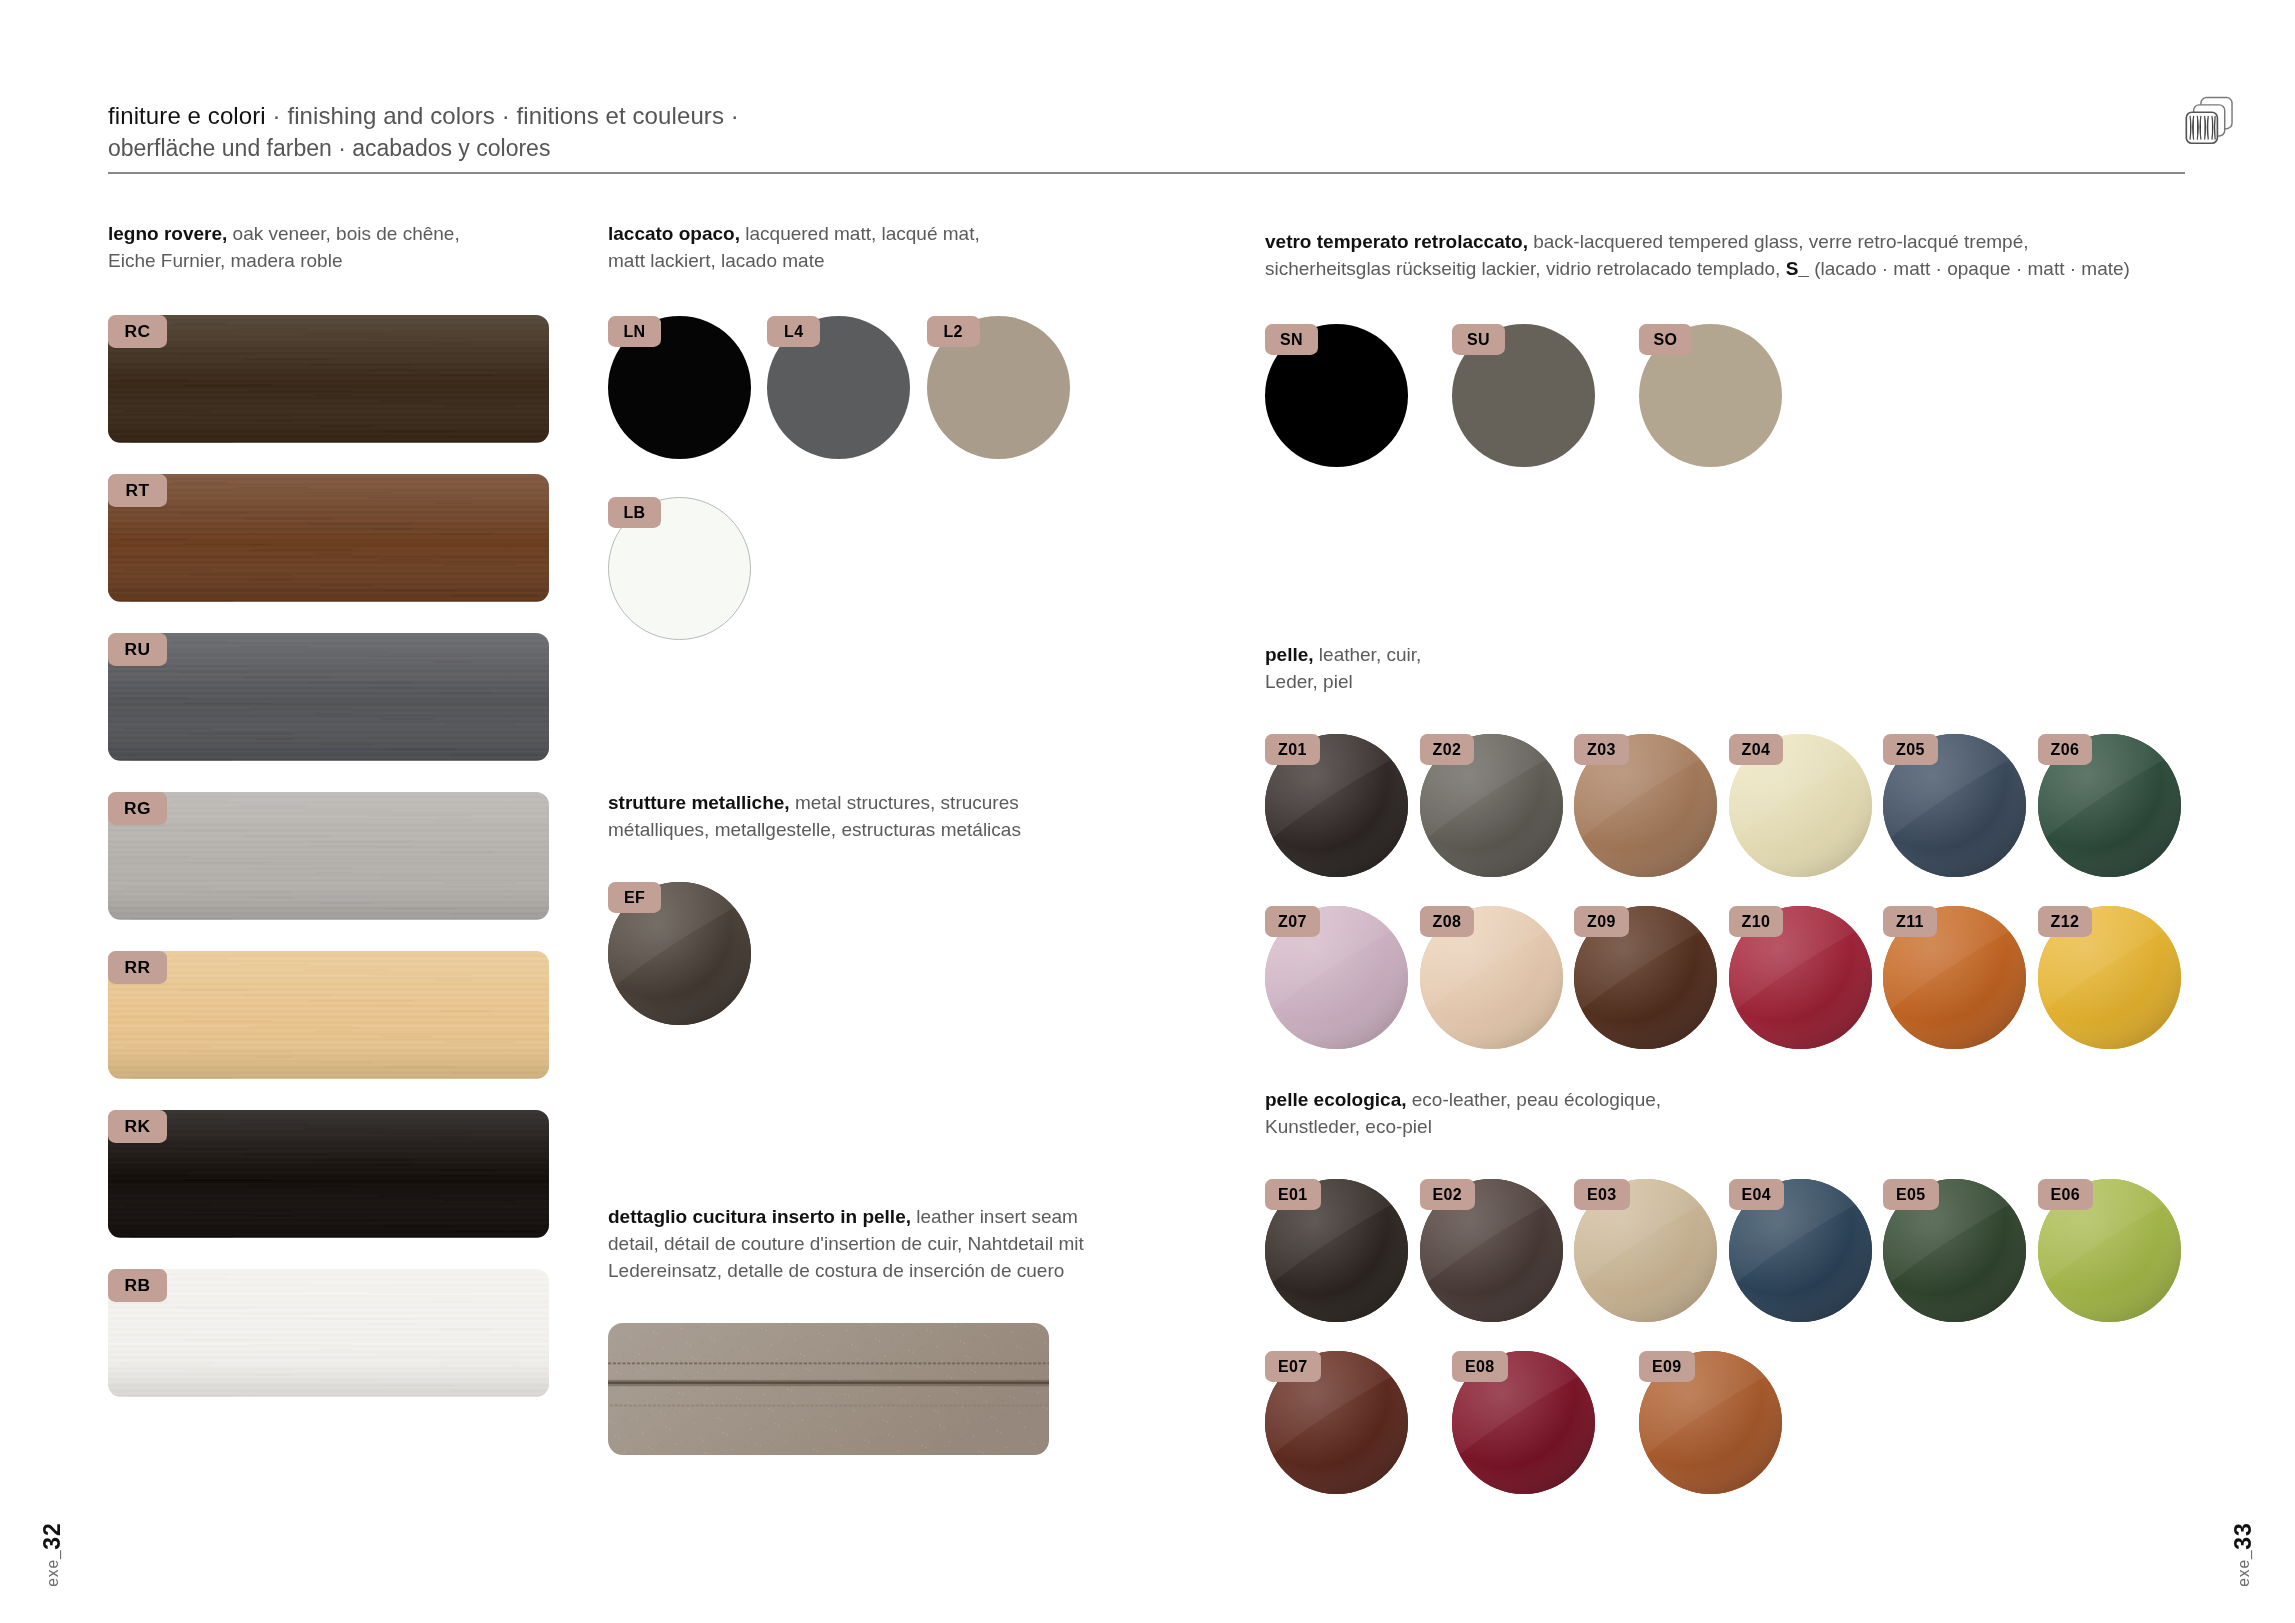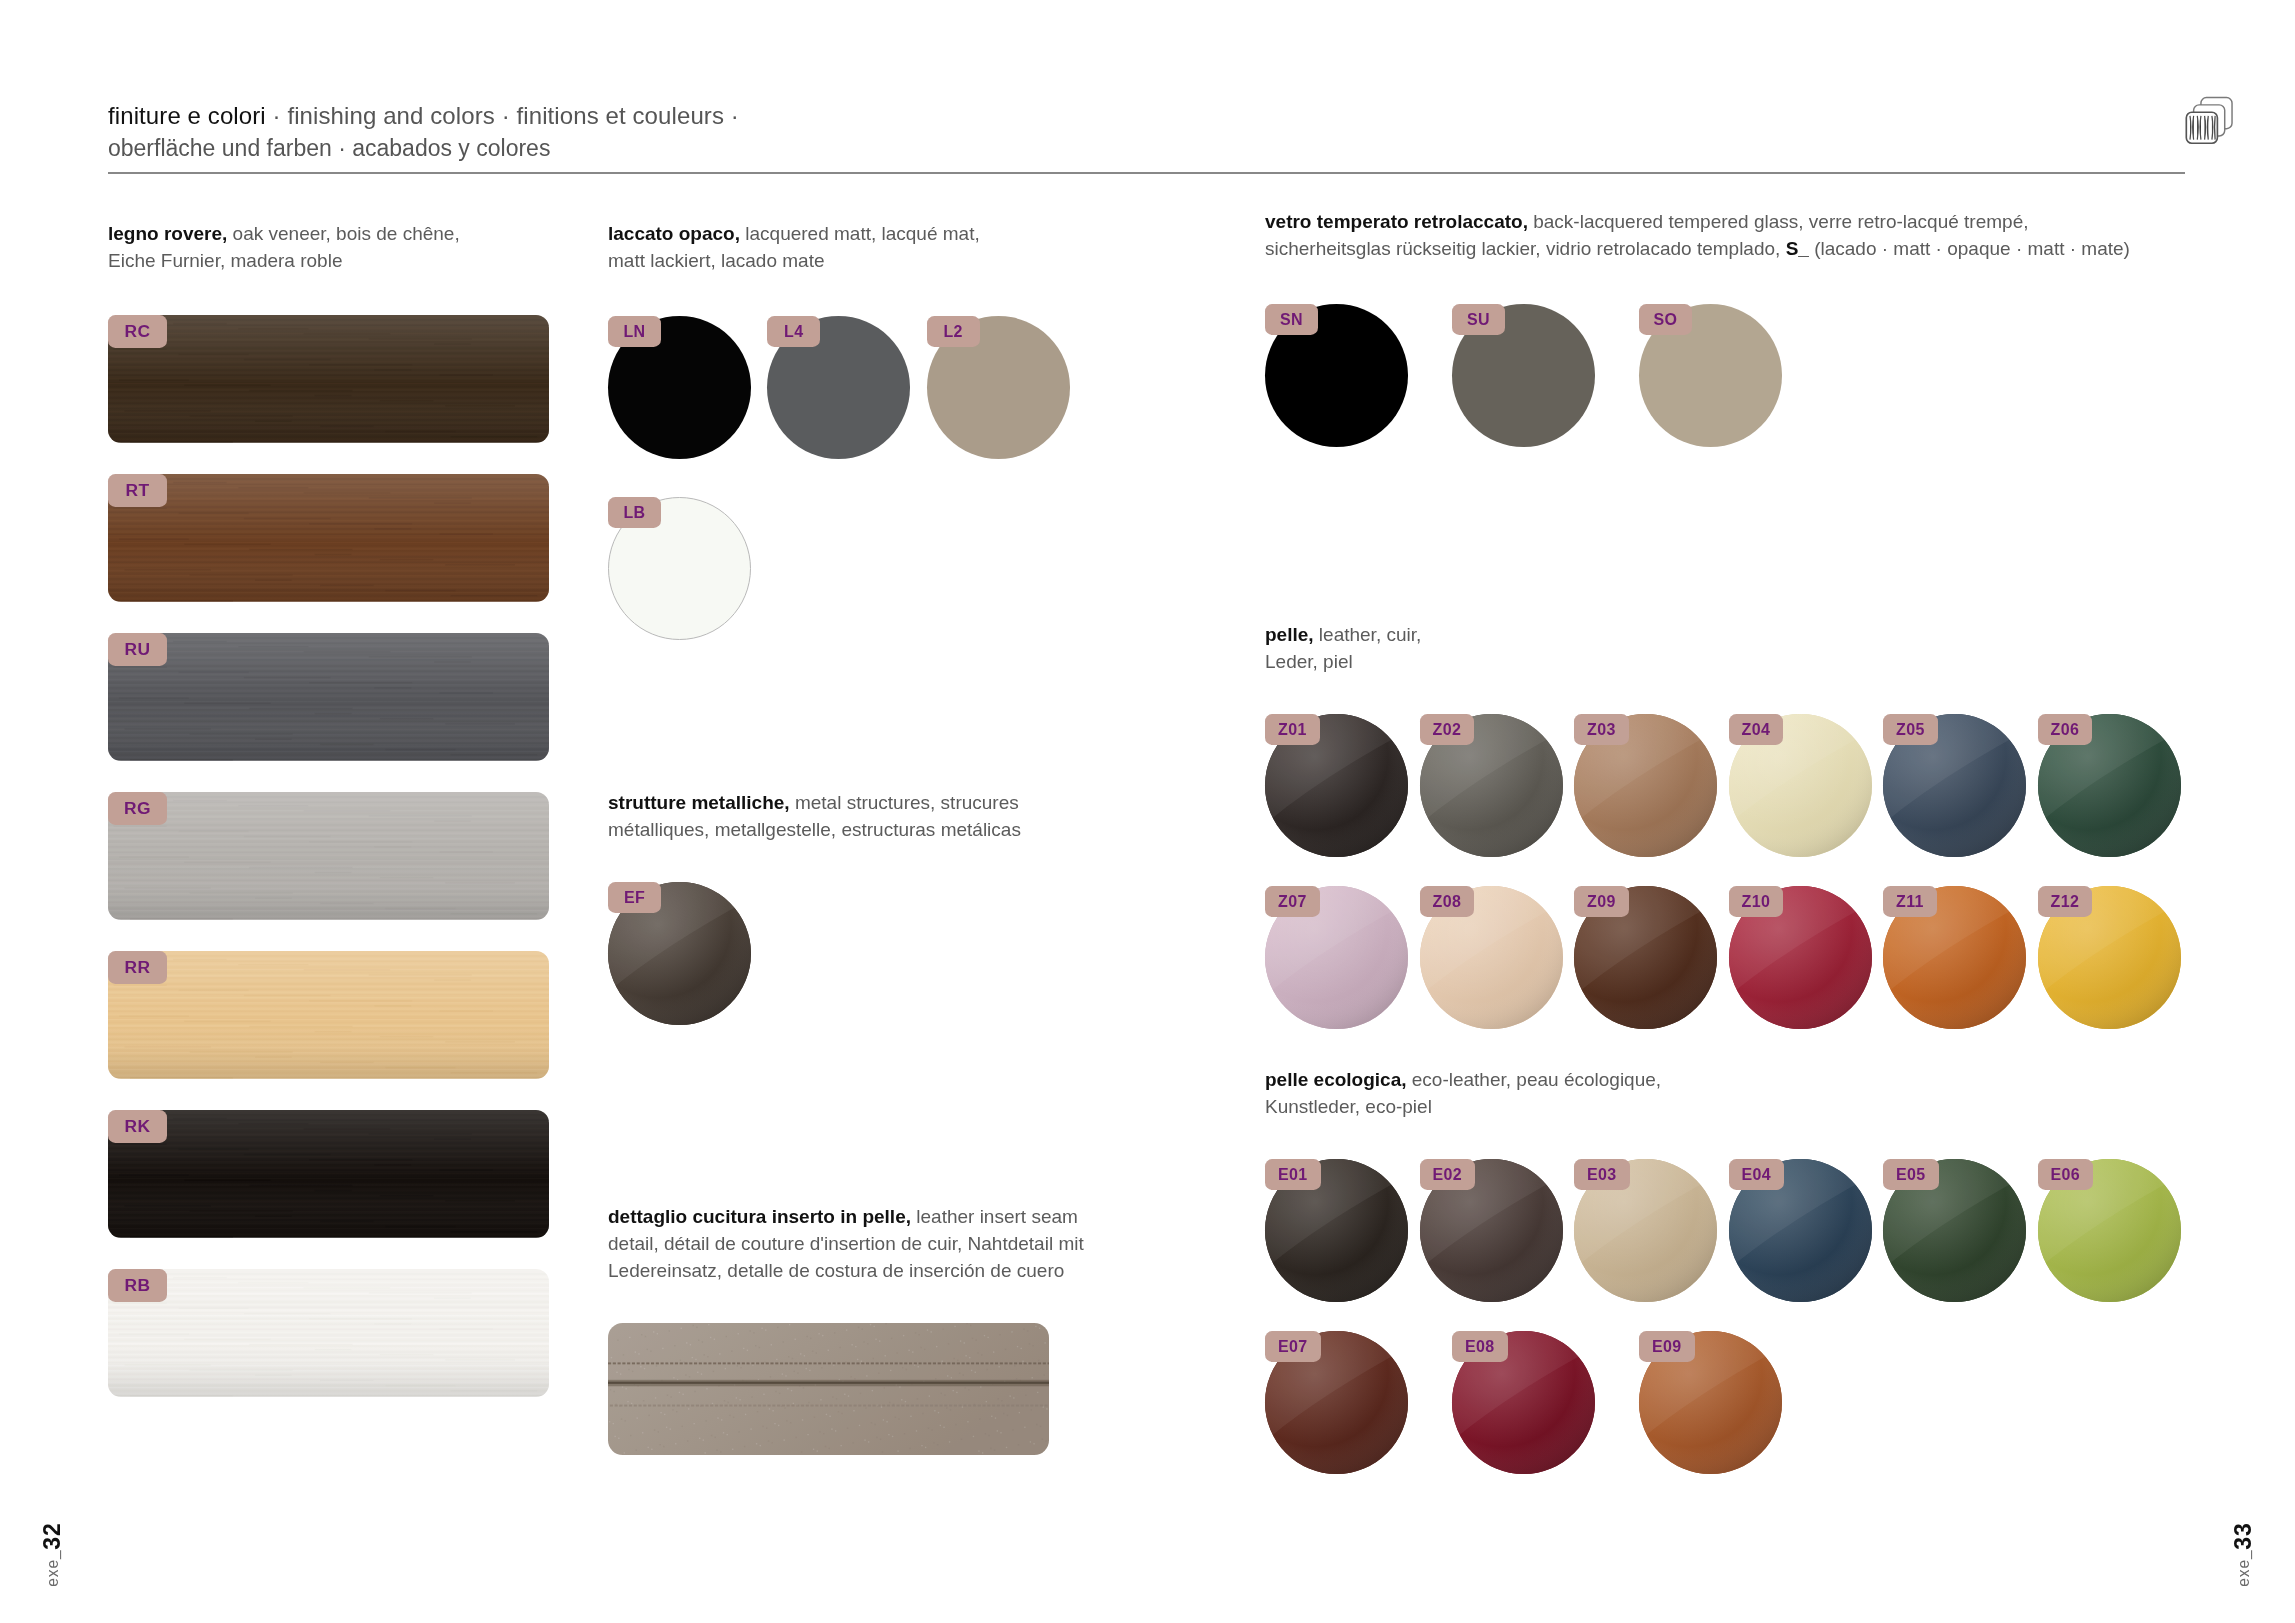--- a/index.html
+++ b/index.html
@@ -22,34 +22,34 @@
 
   .swatch-stack-icon { position: absolute; right: 53px; top: 92px; width: 64px; height: 66px; }
 
   
   .sec-head { font-size: 19px; line-height: 27px; color: #5b5b5b; }
   .sec-head b { color: #111; font-weight: 700; }
 
   
   .col-wood   { position: absolute; left: 108px;  top: 220px; width: 478px; }
   .col-lacq   { position: absolute; left: 608px;  top: 220px; width: 478px; }
-  .col-glass  { position: absolute; left: 1265px; top: 208px; width: 927px; }
+  .col-glass  { position: absolute; left: 1265px; top: 228px; width: 927px; }
 
   
   .wood-list { margin-top: 41px; }
   .wood-item { position: relative; width: 441px; height: 128px; margin-bottom: 31px; }
   .wood-face { position: absolute; inset: 0; border-radius: 13px; overflow: hidden; }
   .grain { position: absolute; inset: 0; }
 
   
   .badge {
     position: absolute; left: 0; top: 0; z-index: 5;
     min-width: 59px; height: 33px; padding: 0 13px;
     background: #c2a096; border-radius: 7.3px;
-    color: #701a75; font-size: 17.4px; font-weight: 700; letter-spacing: 0.4px;
+    color: #000000; font-size: 17.4px; font-weight: 700; letter-spacing: 0.4px;
     display: flex; align-items: center; justify-content: center;
   }
   .badge.sm { height: 31px; min-width: 53px; font-size: 16px; }
 
   
   .circ-row { display: flex; }
   .circ-wrap { position: relative; width: 143px; height: 143px; margin-right: 44px; }
   .circ { position: absolute; left: 0; top: 0; width: 143px; height: 143px;
           border-radius: 50%; overflow: hidden; }
   .circ.outline { border: 0.9px solid #b9b9b9; }

